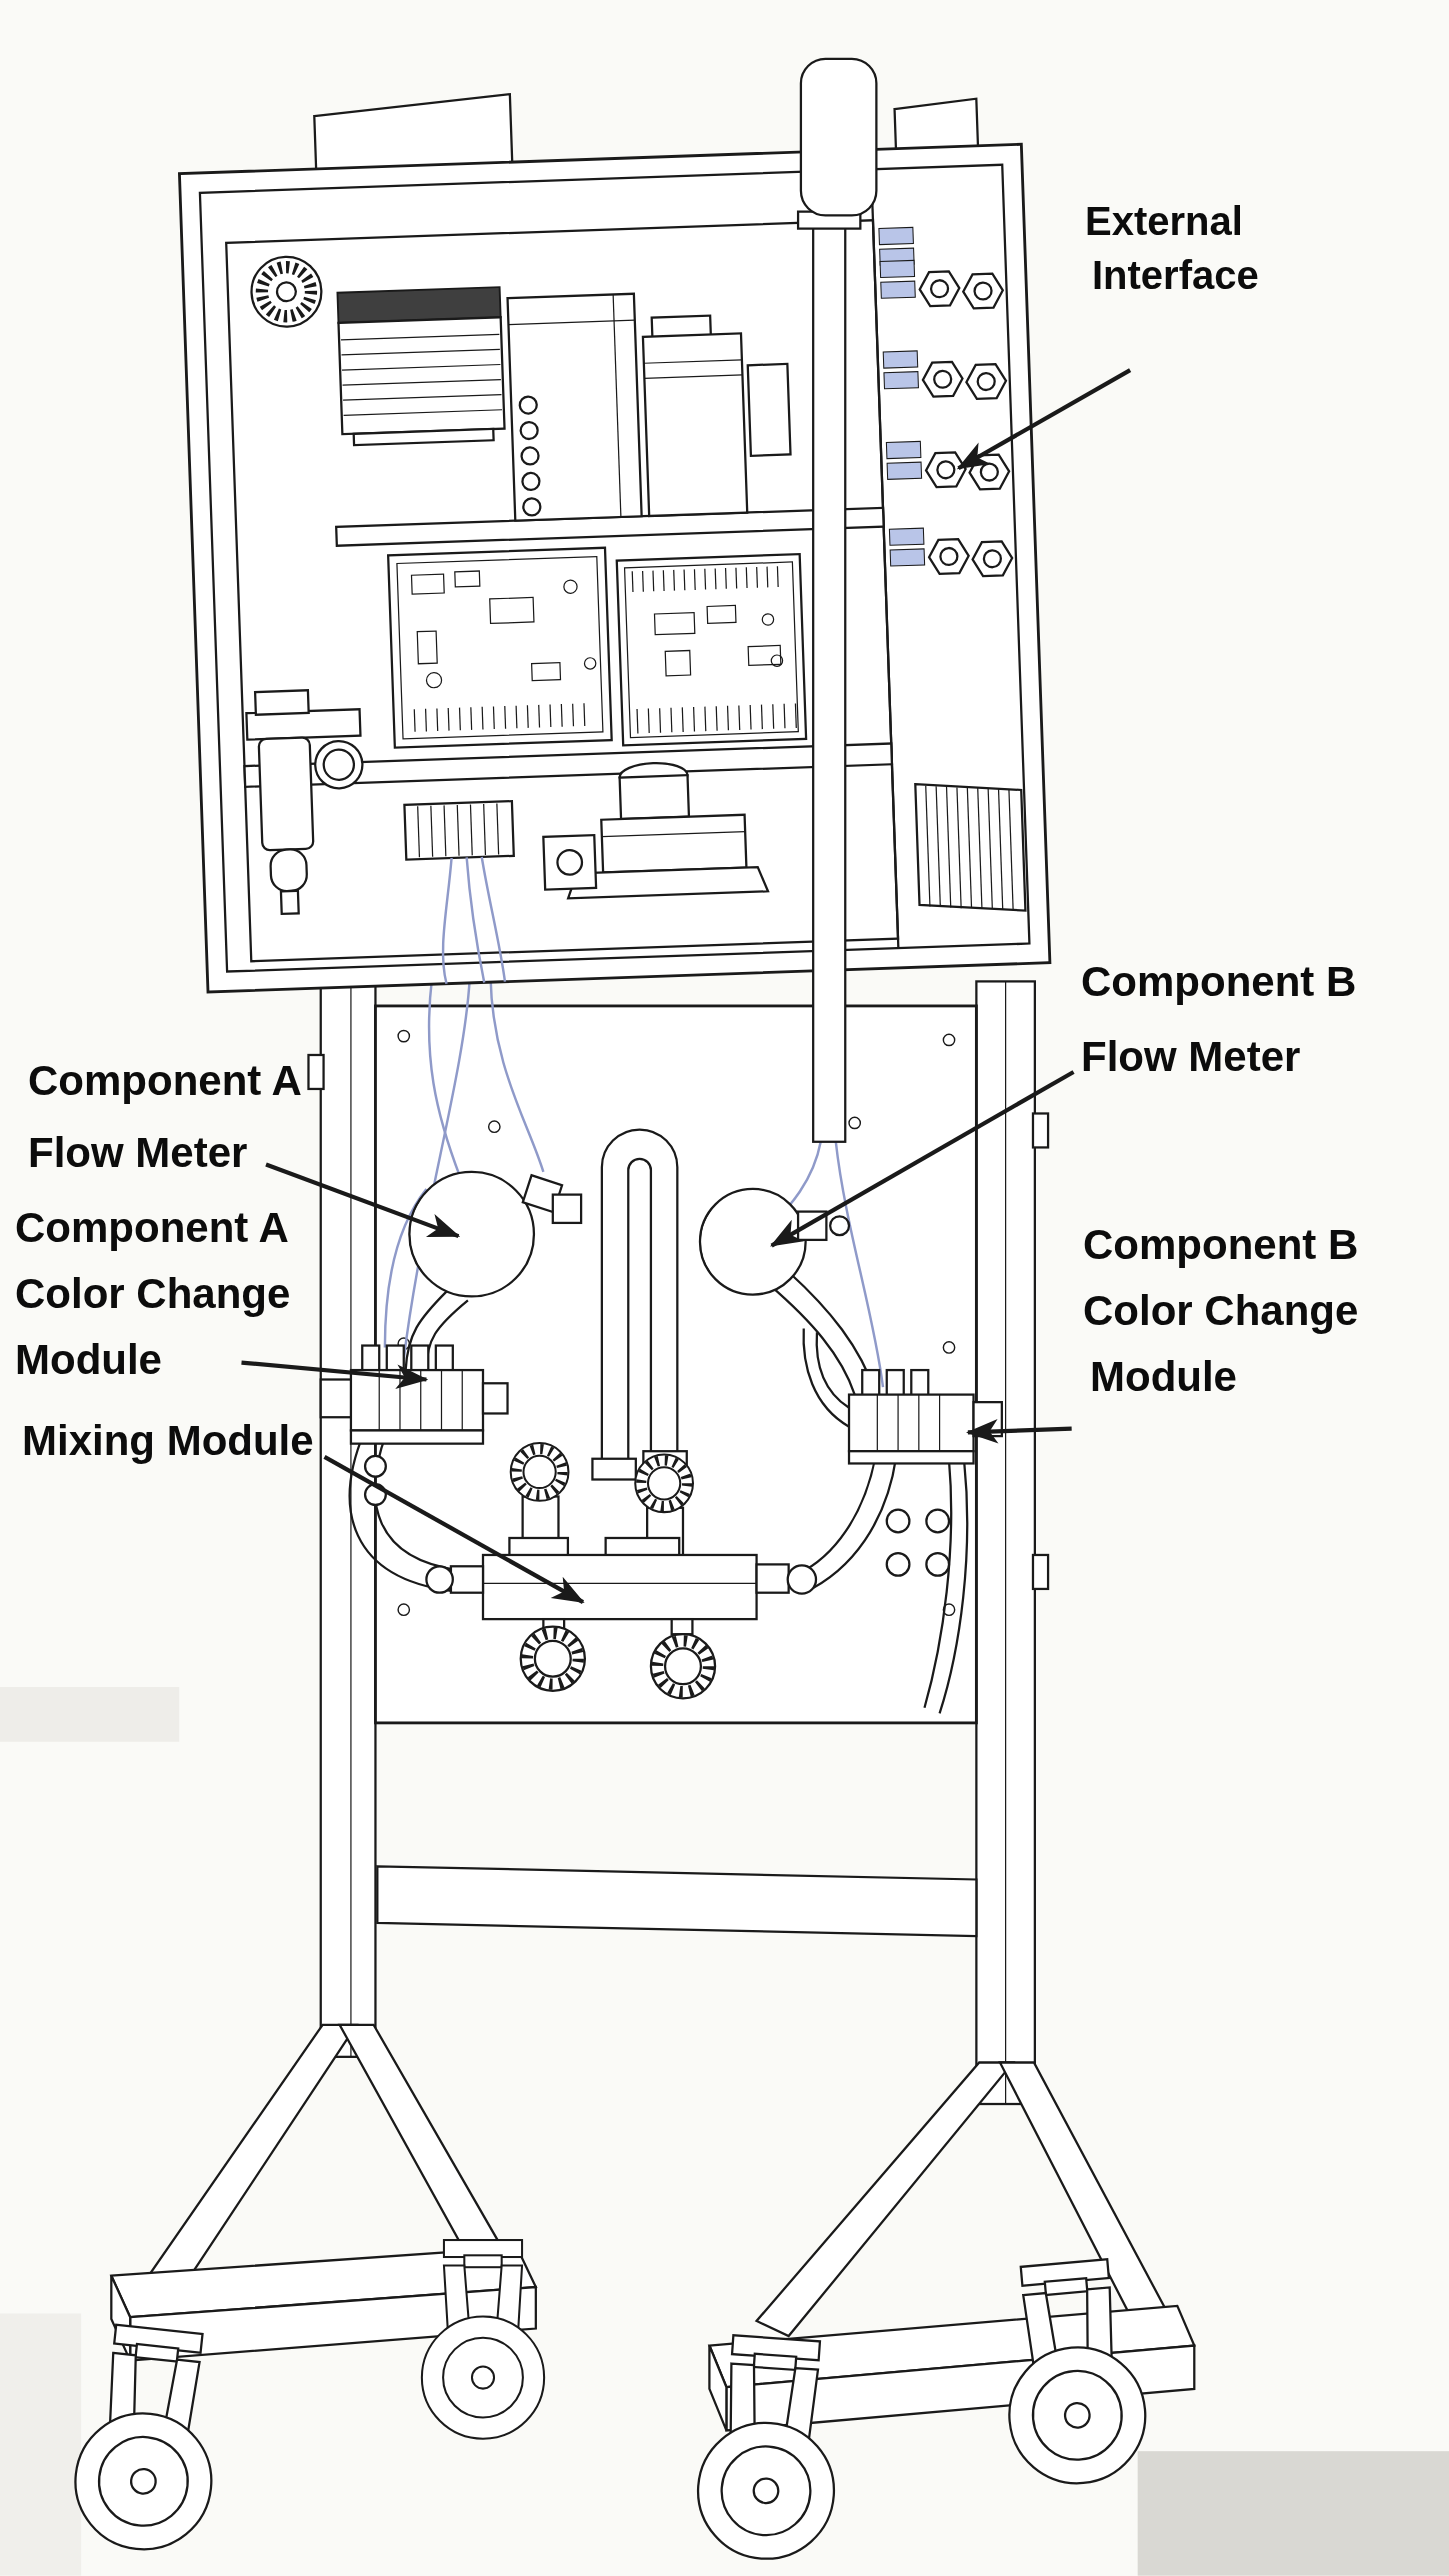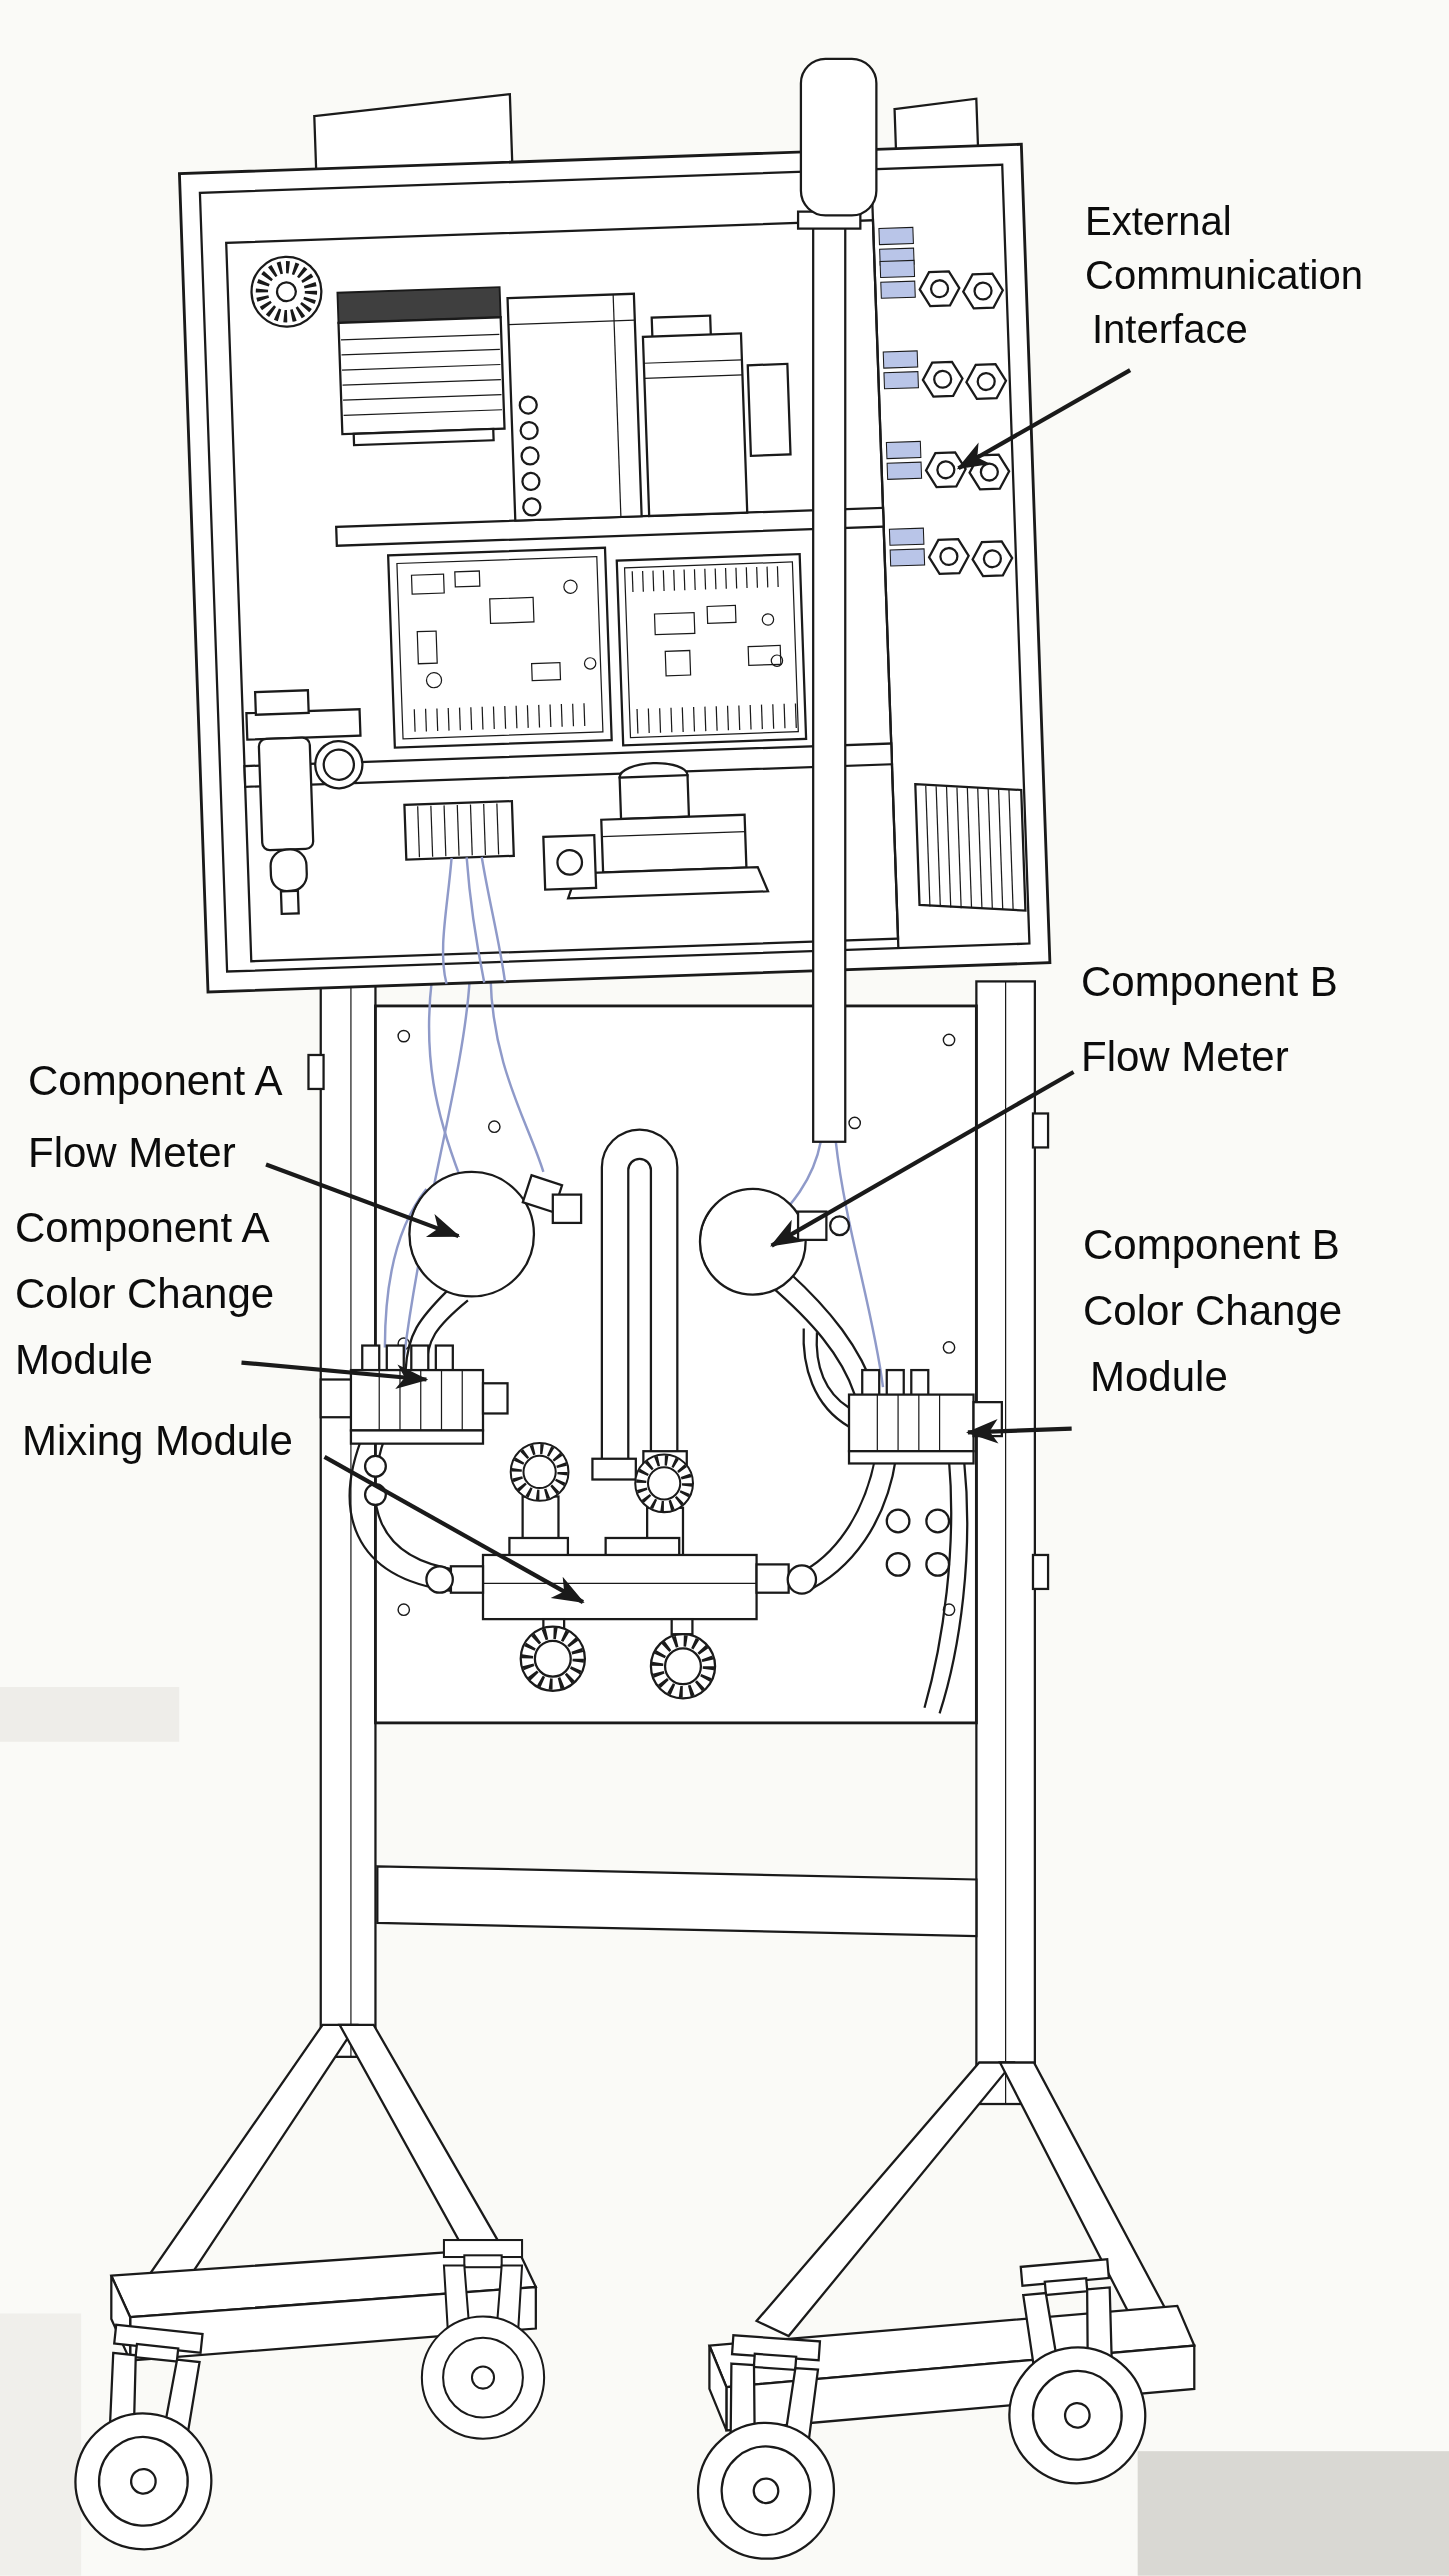--- a/index.html
+++ b/index.html
@@ -18,21 +18,21 @@
   .ln {fill:none;stroke:var(--line);stroke-width:2.4;}
   .ln1{fill:none;stroke:var(--line);stroke-width:1.3;}
   .dk {fill:#3f3f3f;stroke:var(--line);stroke-width:2;}
   .bl {fill:none;stroke:var(--tube);stroke-width:2.6;}
   .hl {fill:var(--hl);stroke:var(--line);stroke-width:1.1;}
   .hole{fill:#ffffff;stroke:var(--line);stroke-width:1.5;}
   .ribs{fill:none;stroke:var(--line);}
   .arrows line{stroke:var(--line);stroke-width:4.5;}
   
   .callout{position:absolute;color:var(--label);font-size:42px;line-height:66px;white-space:nowrap;}
-  .cl{display:block;}
+  .cl{display:block;font-weight:bold;}
   .cl.ind{margin-left:7px;}
 </style>
 </head>
 <body>
 
 <svg id="scene" viewBox="0 0 1536 2730" xmlns="http://www.w3.org/2000/svg">
   <defs>
     <marker id="arr" markerUnits="userSpaceOnUse" markerWidth="42" markerHeight="32" refX="34" refY="15" orient="auto">
       <path d="M2 2 L36 15 L2 28 L11 15 Z" style="fill:var(--line)"></path>
     </marker>
@@ -406,21 +406,20 @@
     <line x1="1138" y1="1136" x2="818" y2="1320" marker-end="url(#arr)"></line>
     <line x1="256" y1="1444" x2="452" y2="1462" marker-end="url(#arr)"></line>
     <line x1="1136" y1="1514" x2="1026" y2="1518" marker-end="url(#arr)"></line>
     <line x1="344" y1="1544" x2="618" y2="1698" marker-end="url(#arr)"></line>
   </g>
 </svg>
 
 <div>
   <div class="callout" style="left:1085px;top:194px;font-size:40px;line-height:54px;">
     <span class="cl">External</span>
-    <span class="cl">Communication</span>
     <span class="cl ind">Interface</span>
   </div>
   <div class="callout" style="left:28px;top:1045px;line-height:72px;">
     <span class="cl">Component A</span>
     <span class="cl">Flow Meter</span>
   </div>
   <div class="callout" style="left:1081px;top:944px;line-height:75px;">
     <span class="cl">Component B</span>
     <span class="cl">Flow Meter</span>
   </div>

